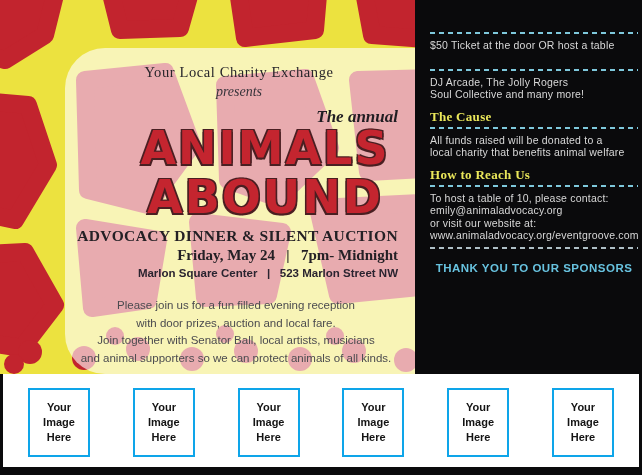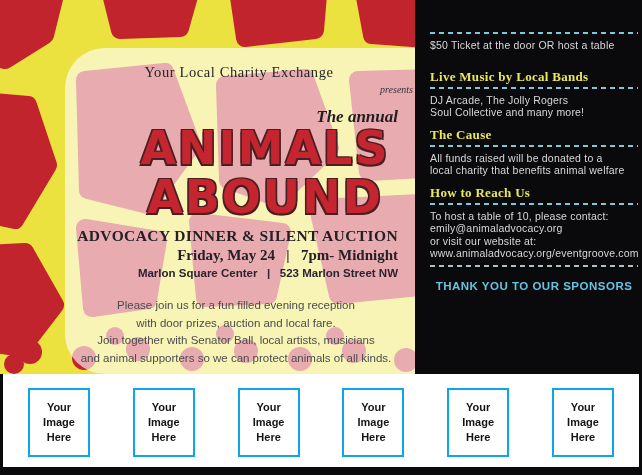--- a/index.html
+++ b/index.html
@@ -17,22 +17,22 @@
     border-radius:40px 0 0 40px;
   }
   #flyer-text{position:absolute;left:0;top:0;width:415px;height:374px;}
   #flyer-text > div{position:absolute;}
   .presenter{
     left:65px;top:64px;width:348px;text-align:center;
     font-family:"Liberation Serif",serif;font-size:14.5px;letter-spacing:.6px;
     color:#27252a;
   }
   .presents{
-    left:65px;top:84px;width:348px;text-align:right;
-    font-family:"Liberation Serif",serif;font-style:italic;font-size:10px;color:#36333a;
+    left:65px;top:84px;width:348px;text-align:center;
+    font-family:"Liberation Serif",serif;font-style:italic;font-size:14px;color:#36333a;
   }
   .annual{
     right:17px;top:107px;text-align:right;
     font-family:"Liberation Serif",serif;font-style:italic;font-weight:bold;
     font-size:17px;color:#201d22;
   }
   .big-title{
     left:115px;top:124px;width:300px;text-align:center;
     font-family:"DejaVu Sans","Liberation Sans",sans-serif;font-weight:bold;
     font-size:46px;line-height:49px;letter-spacing:2px;color:#c4252f;
@@ -152,21 +152,20 @@
   <div id="sidebar">
 
     <div class="sec">
       <div class="dash"></div>
       <div class="sec-body">
         <div>$50 Ticket at the door OR host a table</div>
       </div>
     </div>
 
     <div class="sec m17">
-      <div class="sec-heading">Live Music by Local Bands</div>
       <div class="dash"></div>
       <div class="sec-body">
         <div>DJ Arcade, The Jolly Rogers</div>
         <div>Soul Collective and many more!</div>
       </div>
     </div>
 
 
     <div class="sec m8">
       <div class="sec-heading">The Cause</div>

